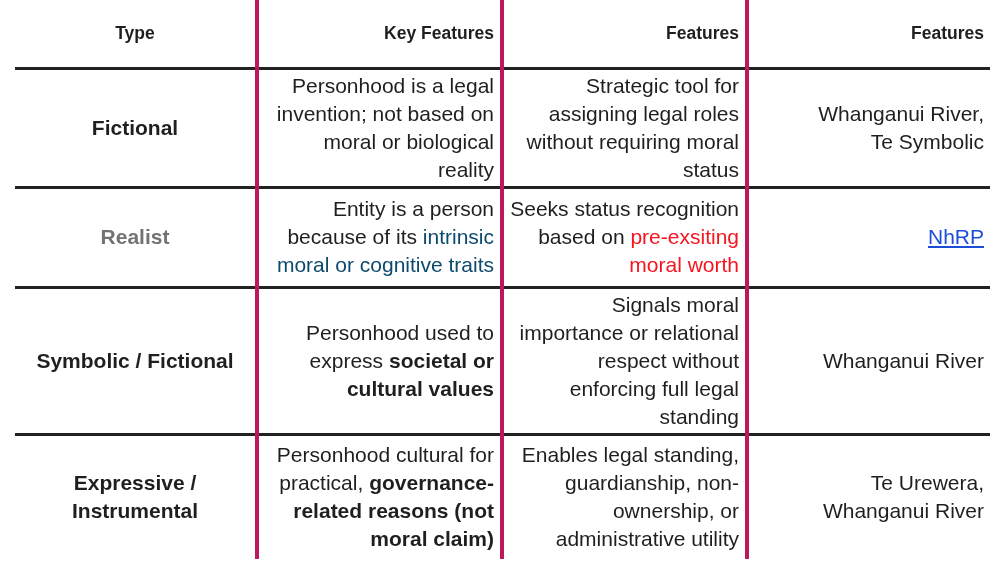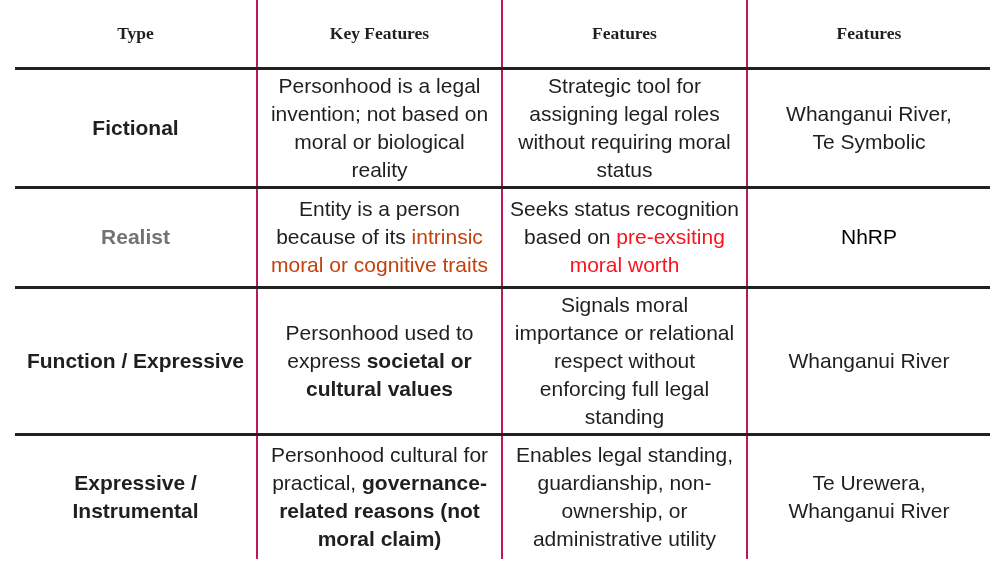--- a/index.html
+++ b/index.html
@@ -32,25 +32,25 @@
     padding: 2px 6px;
     font-size: 21px;
     line-height: 28px;
     white-space: pre-line;
   }
   th {
     font-weight: bold;
     font-size: 17.5px;
   }
   
-  th + th, td + td { border-left: 2px solid #be185d; }
+  th + th, td + td { border-left: 4px solid #be185d; text-align: right; }
   
   tbody td { border-top: 3px solid #222222; }
 
-  thead tr { height: 68px; font-family: Liberation Serif, serif; }
+  thead tr { height: 68px; }
   tbody tr:nth-child(1) { height: 113px; }
   tbody tr:nth-child(2) { height: 100px; }
   tbody tr:nth-child(3) { height: 136px; }
   tbody tr:nth-child(4) { height: 125px; }
 
   .b { font-weight: bold; }
 </style>
 </head>
 <body>
 
@@ -80,29 +80,29 @@
           <td><span>Strategic tool for
 assigning legal roles
 without requiring moral
 status</span></td>
           <td><span>Whanganui River,
 Te Symbolic</span></td>
         </tr>
         <tr>
           <td><span class="b" style="color: #737373;">Realist</span></td>
           <td><span>Entity is a person
-because of its </span><span style="color: #c2410c;">intrinsic
+because of its </span><span style="color: #0c4a6e;">intrinsic
 moral or cognitive traits</span></td>
           <td><span>Seeks status recognition
 based on </span><span style="color: rgb(248, 20, 30);">pre-exsiting
 moral worth</span></td>
-          <td><span style="color: #000000;">NhRP</span></td>
+          <td><span style="color: #1d4ed8; text-decoration: underline;">NhRP</span></td>
         </tr>
         <tr>
-          <td><span class="b">Function / Expressive</span></td>
+          <td><span class="b">Symbolic / Fictional</span></td>
           <td><span>Personhood used to
 express </span><span class="b">societal or
 cultural values</span></td>
           <td><span>Signals moral
 importance or relational
 respect without
 enforcing full legal
 standing</span></td>
           <td><span>Whanganui River</span></td>
         </tr>

